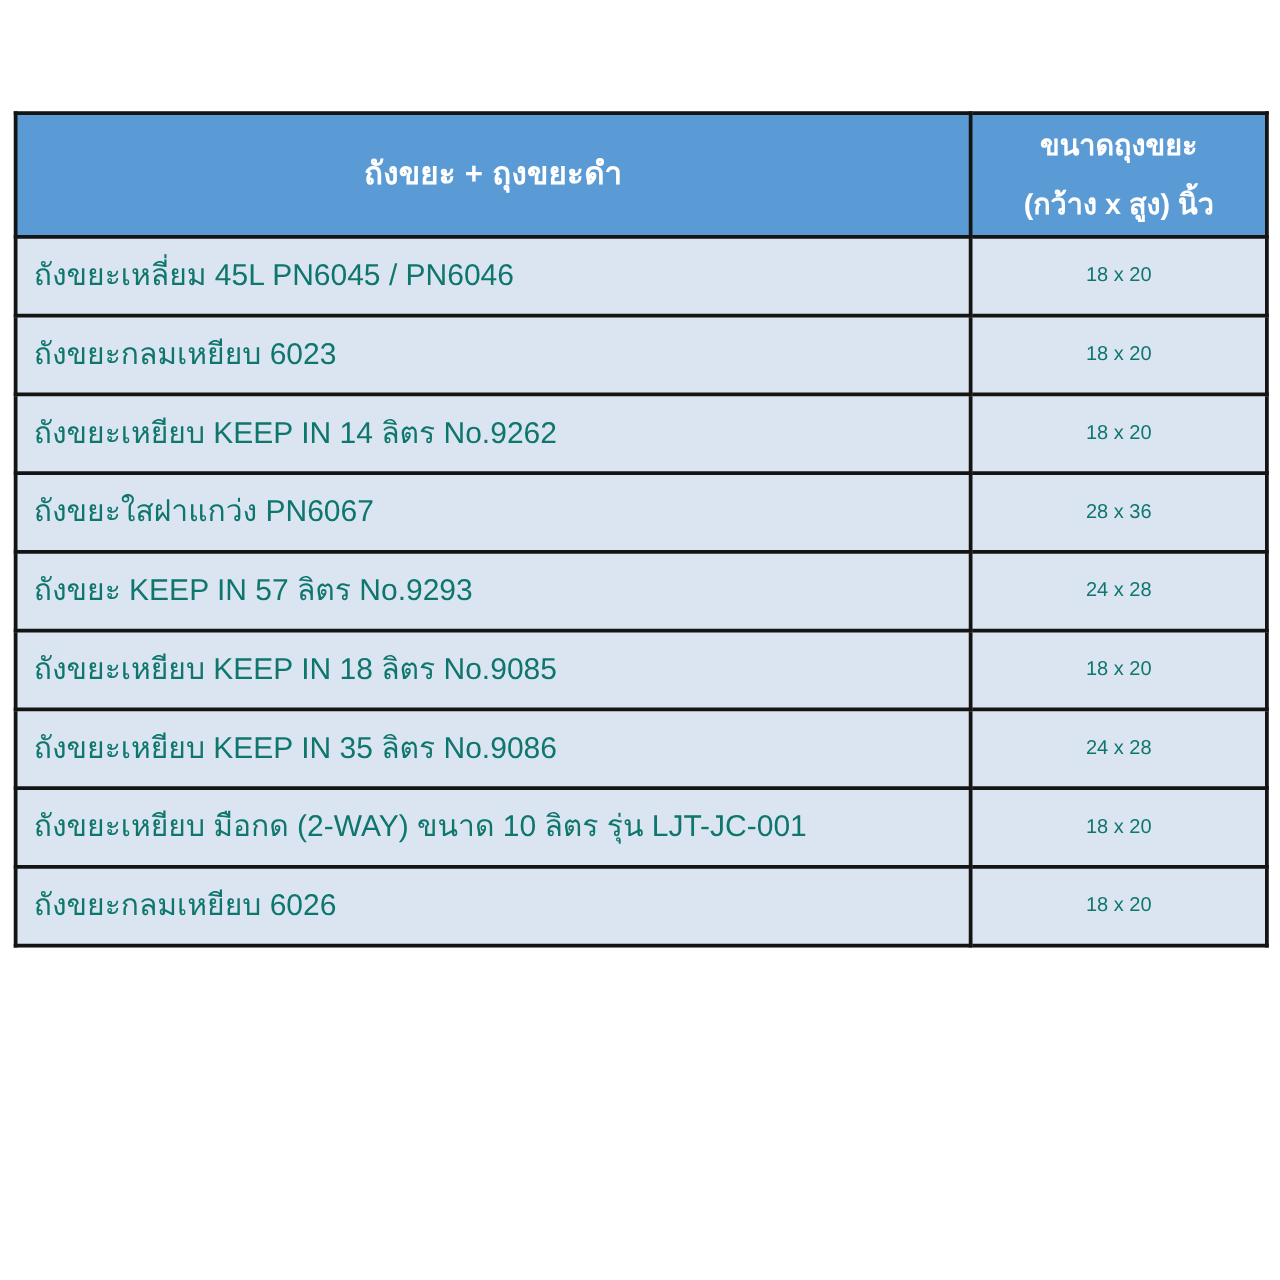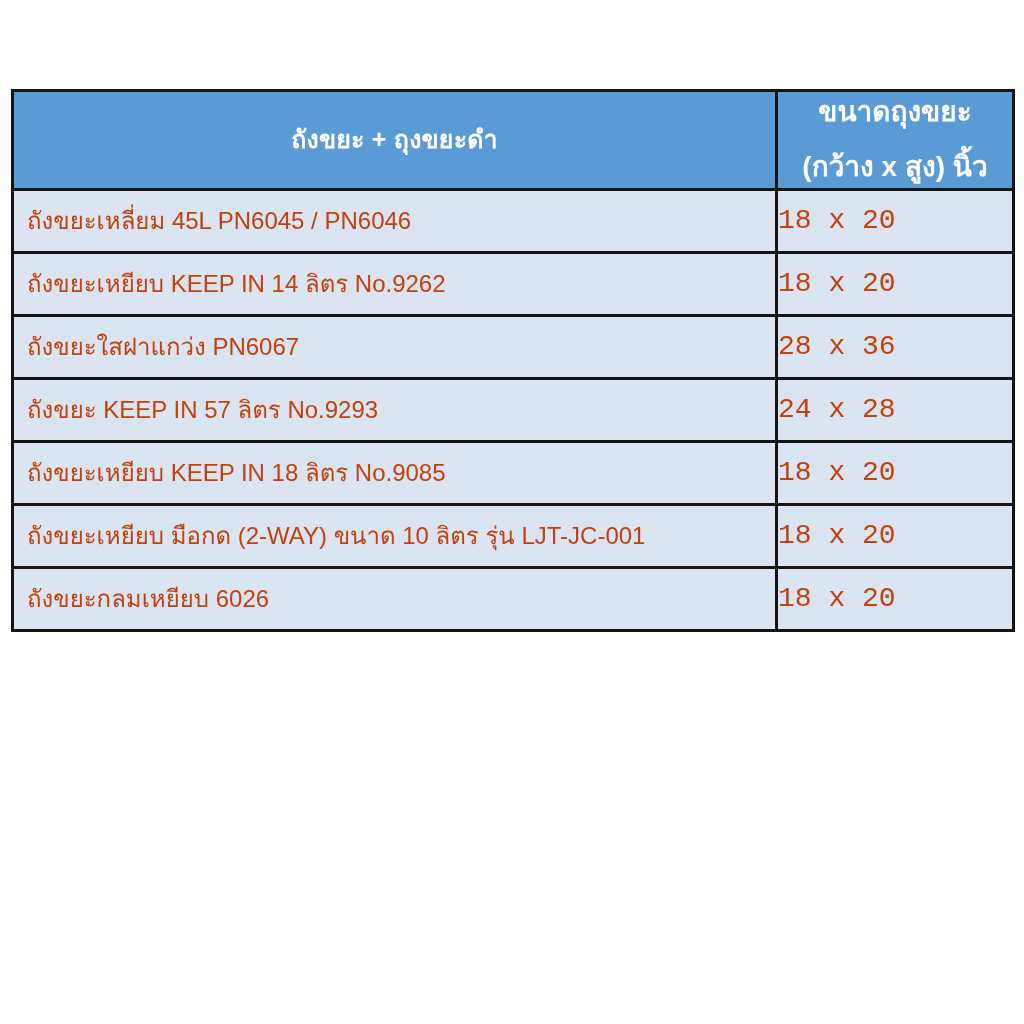--- a/index.html
+++ b/index.html
@@ -53,57 +53,57 @@
 
   th.product-head {
     height: 96px;
     font-size: 25px;
     letter-spacing: 0.2px;
     line-height: 1.25;
   }
 
   th.size-head {
     height: 96px;
-    font-size: 28px;
+    font-size: 23px;
     line-height: 1.45;
     padding: 0 4px;
   }
   th.size-head .l1,
   th.size-head .l2 {
     display: block;
     white-space: nowrap;
   }
   th.size-head .l2 { margin-top: 14px; }
 
   
   tbody tr { height: 63px; }
 
   tbody td {
     background: #dbe5f1;
     border: 3px solid #141414;
     padding: 0;
-    color: #c2410c;
+    color: #0f766e;
     vertical-align: middle;
   }
 
   td.product-cell {
     text-align: left;
     padding-left: 13px;
     padding-right: 8px;
     font-size: 24px;
     line-height: 1.2;
     white-space: nowrap;
     overflow: hidden;
   }
 
   td.size-cell {
-    font-size: 28px;
+    text-align: center;
+    font-size: 16px;
     line-height: 1.2;
     white-space: nowrap;
-    font-family: Liberation Mono, monospace;
   }
 </style>
 </head>
 <body>
 
 <div id="page">
 
   <div class="table-wrap">
     <table class="size-table">
       <colgroup>
@@ -121,36 +121,44 @@
         </tr>
       </thead>
 
       <tbody id="table-body">
 
       <tr>
             <td class="product-cell">ถังขยะเหลี่ยม 45L PN6045 / PN6046</td>
             <td class="size-cell">18 x 20</td>
           </tr>
           <tr>
+            <td class="product-cell">ถังขยะกลมเหยียบ 6023</td>
+            <td class="size-cell">18 x 20</td>
+          </tr>
+          <tr>
             <td class="product-cell">ถังขยะเหยียบ KEEP IN 14 ลิตร No.9262</td>
             <td class="size-cell">18 x 20</td>
           </tr>
           <tr>
             <td class="product-cell">ถังขยะใสฝาแกว่ง PN6067</td>
             <td class="size-cell">28 x 36</td>
           </tr>
           <tr>
             <td class="product-cell">ถังขยะ KEEP IN 57 ลิตร No.9293</td>
             <td class="size-cell">24 x 28</td>
           </tr>
           <tr>
             <td class="product-cell">ถังขยะเหยียบ KEEP IN 18 ลิตร No.9085</td>
             <td class="size-cell">18 x 20</td>
           </tr>
           <tr>
+            <td class="product-cell">ถังขยะเหยียบ KEEP IN 35 ลิตร No.9086</td>
+            <td class="size-cell">24 x 28</td>
+          </tr>
+          <tr>
             <td class="product-cell">ถังขยะเหยียบ มือกด (2-WAY) ขนาด 10 ลิตร รุ่น LJT-JC-001</td>
             <td class="size-cell">18 x 20</td>
           </tr>
           <tr>
             <td class="product-cell">ถังขยะกลมเหยียบ 6026</td>
             <td class="size-cell">18 x 20</td>
           </tr>
         </tbody>
     </table>
   </div>

